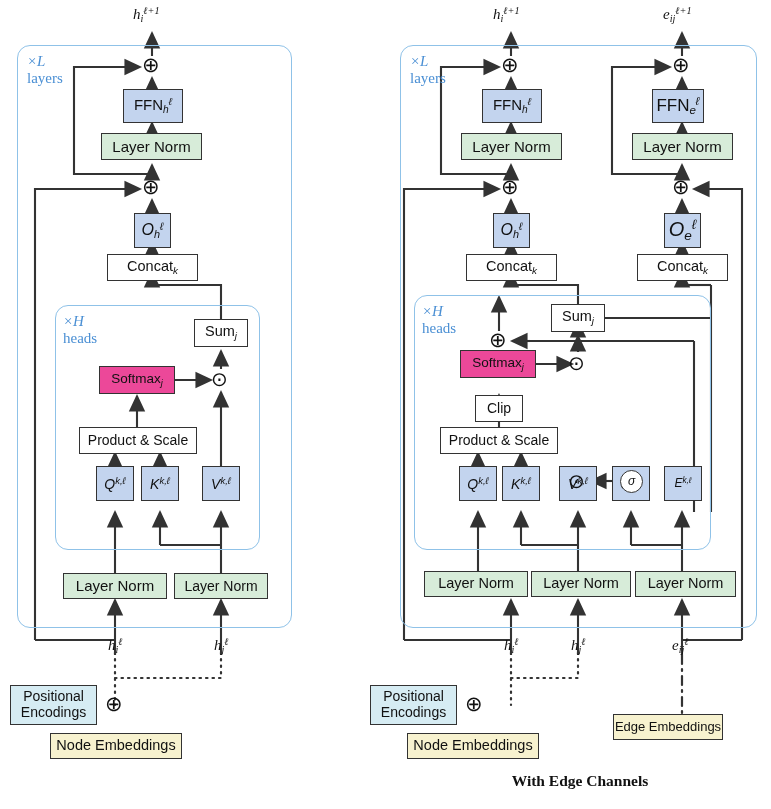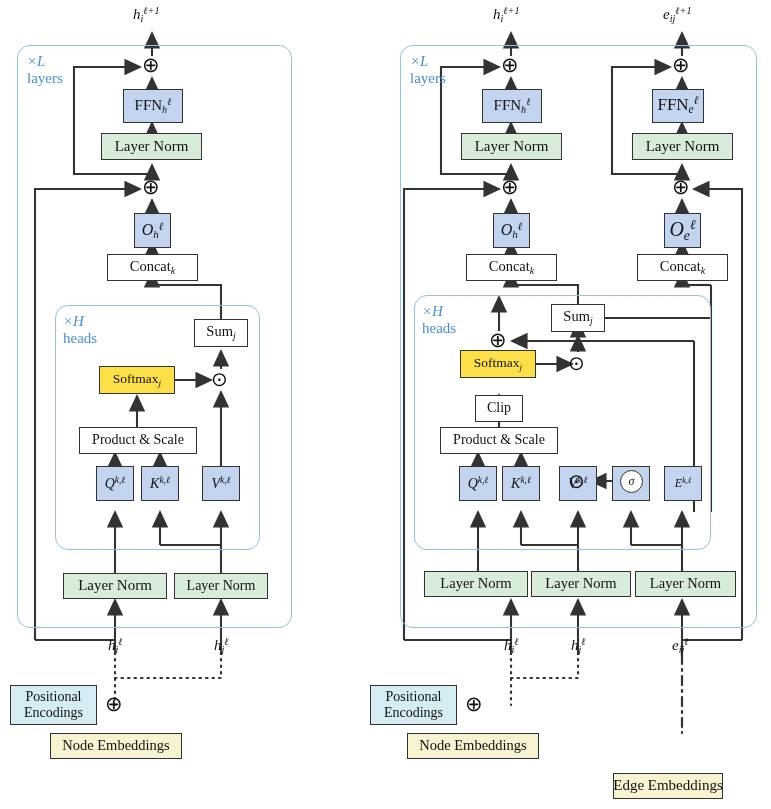--- a/index.html
+++ b/index.html
@@ -2,25 +2,25 @@
 <html><head>
 <meta charset="utf-8">
 <style>
   html,body{margin:0;padding:0;background:#fff;}
   body{width:771px;height:809px;font-family:"Liberation Serif",serif;}
   #root{position:relative;width:771px;height:809px;overflow:hidden;background:#fff;}
   svg.wires{position:absolute;left:0;top:0;width:771px;height:809px;pointer-events:none;}
 
   .node{position:absolute;box-sizing:border-box;display:flex;align-items:center;
         justify-content:center;text-align:center;line-height:1.05;
-        font-family:Liberation Serif, serif;color:#111;white-space:nowrap;}
+        font-family:Liberation Sans, sans-serif;color:#111;white-space:nowrap;}
   .bx{border:1.6px solid #333;background:#fff;font-size:14.5px;}
   .green{background:#d7ecd9;border:1.6px solid #333;}
   .blue{background:#c3d4ee;border:1.6px solid #333;}
-  .pink{background:#fde047;border:1.6px solid #333;}
+  .pink{background:#ec4899;border:1.6px solid #333;}
   .cyan{background:#d6ecf3;border:1.6px solid #333;}
   .cream{background:#f7f2cf;border:1.6px solid #333;}
   .ital{font-style:italic;}
   .lbl{position:absolute;font-family:"Liberation Serif",serif;color:#111;
        white-space:nowrap;}
   .bluelbl{color:#4a8fd4;font-size:15px;line-height:1.12;}
   .caption{position:absolute;font-family:"Liberation Serif",serif;font-weight:bold;
            font-size:15.5px;color:#111;text-align:center;}
   .panel{position:absolute;border:1.2px solid #8fc2e8;border-radius:13px;
          box-sizing:border-box;background:transparent;}
@@ -342,21 +342,21 @@
   <div class="node green" style="left:635px;top:571px;width:101px;height:26px;font-size:14.5px;">
     <span>Layer Norm</span>
   </div>
 
   <div class="node cyan two" style="left:370px;top:685px;width:87px;height:40px;">
     <span>Positional Encodings</span>
   </div>
   <div class="node cream" style="left:407px;top:733px;width:132px;height:26px;font-size:14.5px;">
     <span>Node Embeddings</span>
   </div>
-  <div class="node cream" style="left:613px;top:773px;width:110px;height:26px;font-size:15px;">
+  <div class="node cream" style="left:613px;top:714px;width:110px;height:26px;font-size:13px;">
     <span>Edge Embeddings</span>
   </div>
 
   <div class="lbl" style="left:504px;top:636px;font-size:15px;font-style:italic;">
     <span>h</span><sub>i</sub><sup>ℓ</sup>
   </div>
   <div class="lbl" style="left:571px;top:636px;font-size:15px;font-style:italic;">
     <span>h</span><sub>j</sub><sup>ℓ</sup>
   </div>
   <div class="lbl" style="left:672px;top:636px;font-size:15px;font-style:italic;">
@@ -370,14 +370,17 @@
   <div class="lbl" style="left:568px;top:353px;font-size:20px;line-height:1;"><span>⊙</span></div>
   <div class="lbl" style="left:489px;top:330px;font-size:21px;line-height:1;"><span>⊕</span></div>
   <div class="lbl" style="left:568px;top:471px;font-size:20px;line-height:1;"><span>⊙</span></div>
   <div class="lbl" style="left:465px;top:694px;font-size:21px;line-height:1;"><span>⊕</span></div>
 
   <div class="node" style="left:620px;top:470px;width:23px;height:23px;border:1.8px solid #333;
               border-radius:50%;background:#fff;font-size:12px;font-style:italic;">
     <span>σ</span>
   </div>
 
+  <div class="caption" style="left:400px;top:772px;width:360px;">
+    <span>With Edge Channels</span>
+  </div>
 
 </div>
 
 </body></html>

